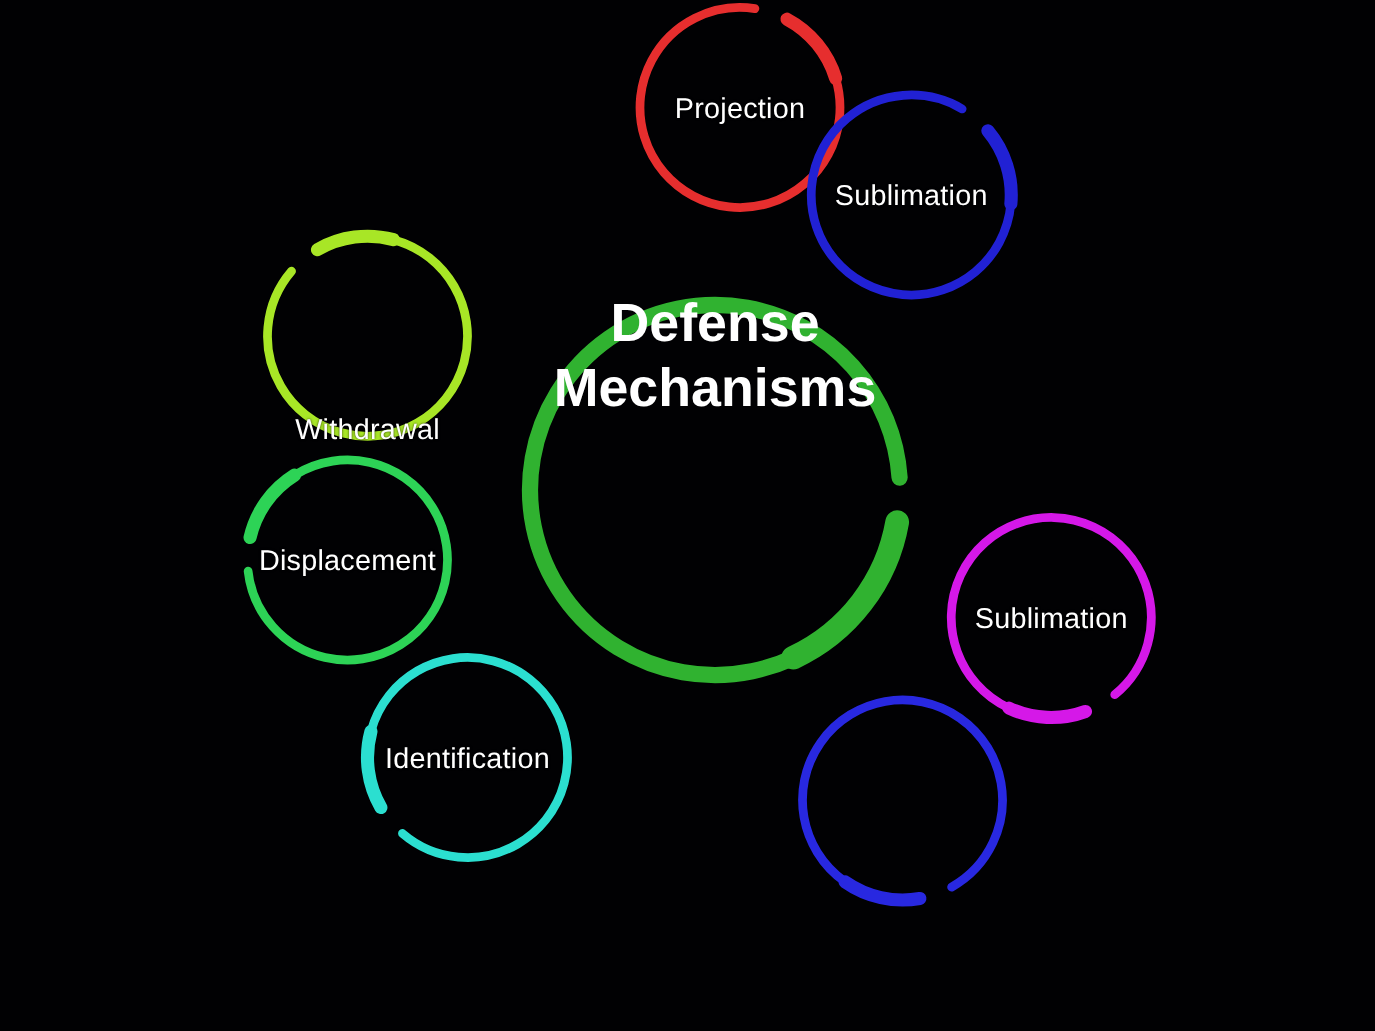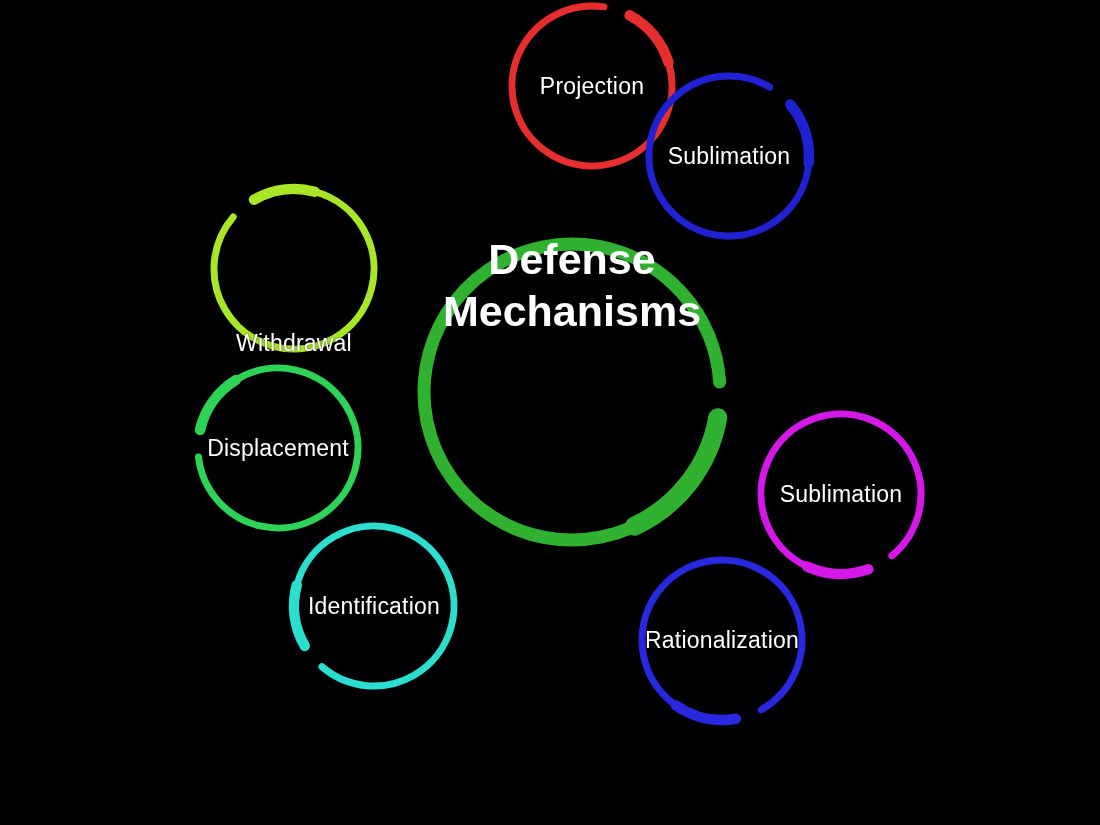--- a/index.html
+++ b/index.html
@@ -88,21 +88,20 @@
       <circle class="ring-tail" cx="88" cy="88" r="80" stroke="#d518e8"></circle>
     </svg>
     <div class="label">Sublimation</div>
   </div>
 
   <div class="node" id="node-rationalization">
     <svg width="176" height="176" viewBox="0 0 176 176">
       <circle class="ring-main" cx="88" cy="88" r="80" stroke="#2828e0"></circle>
       <circle class="ring-tail" cx="88" cy="88" r="80" stroke="#2828e0"></circle>
     </svg>
-    <div class="label">Rationalization</div>
   </div>
 
 
   <div class="node" id="node-identification">
     <svg width="176" height="176" viewBox="0 0 176 176">
       <circle class="ring-main" cx="88" cy="88" r="80" stroke="#2bdfd0"></circle>
       <circle class="ring-tail" cx="88" cy="88" r="80" stroke="#2bdfd0"></circle>
     </svg>
     <div class="label">Identification</div>
   </div>

